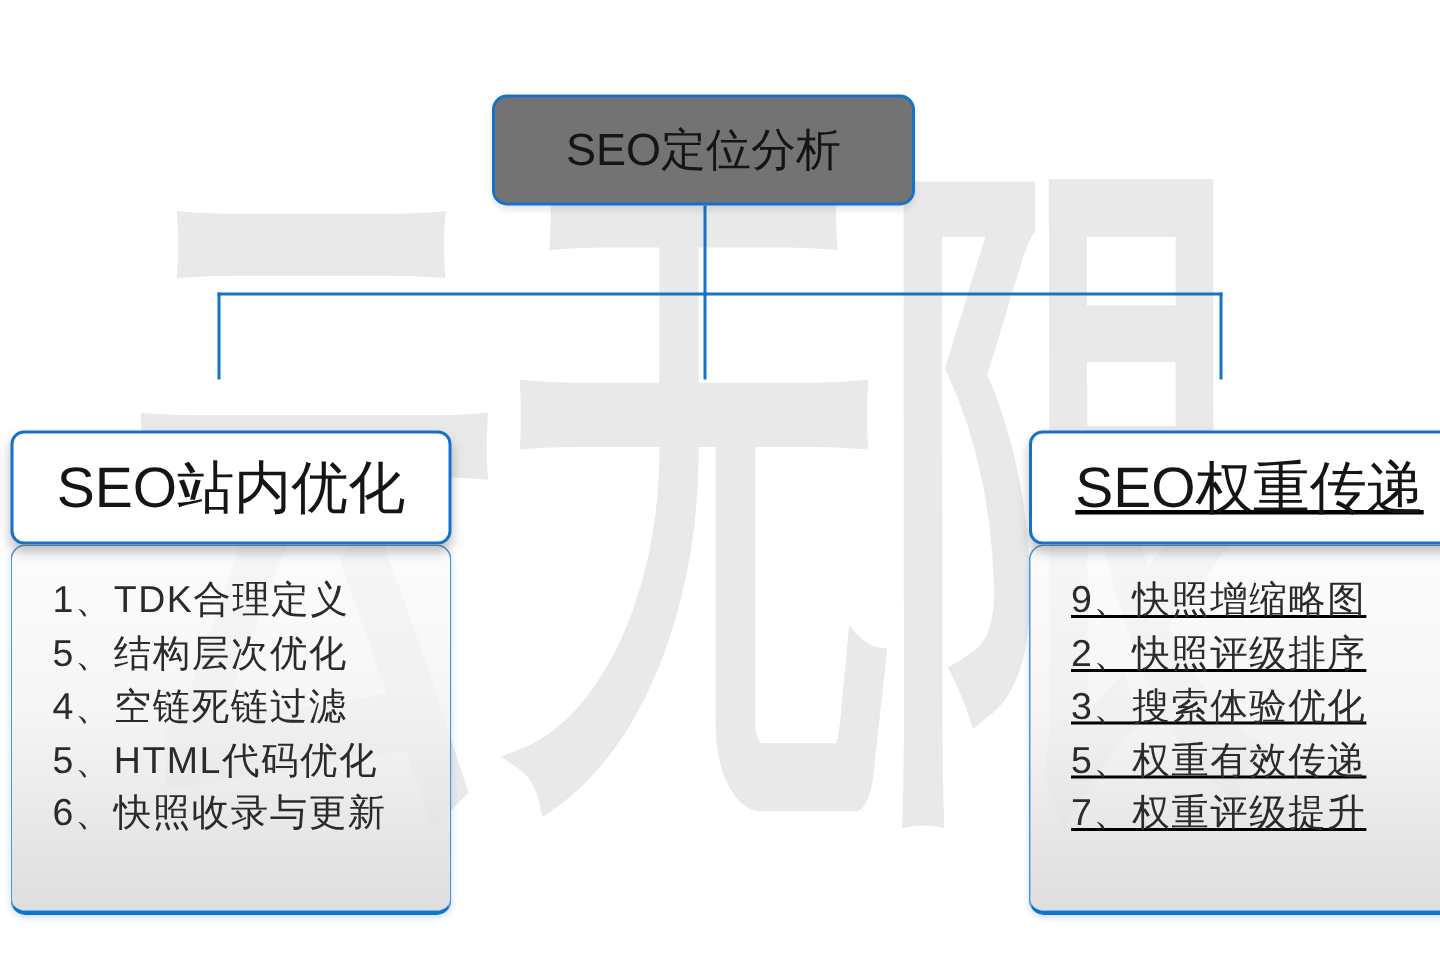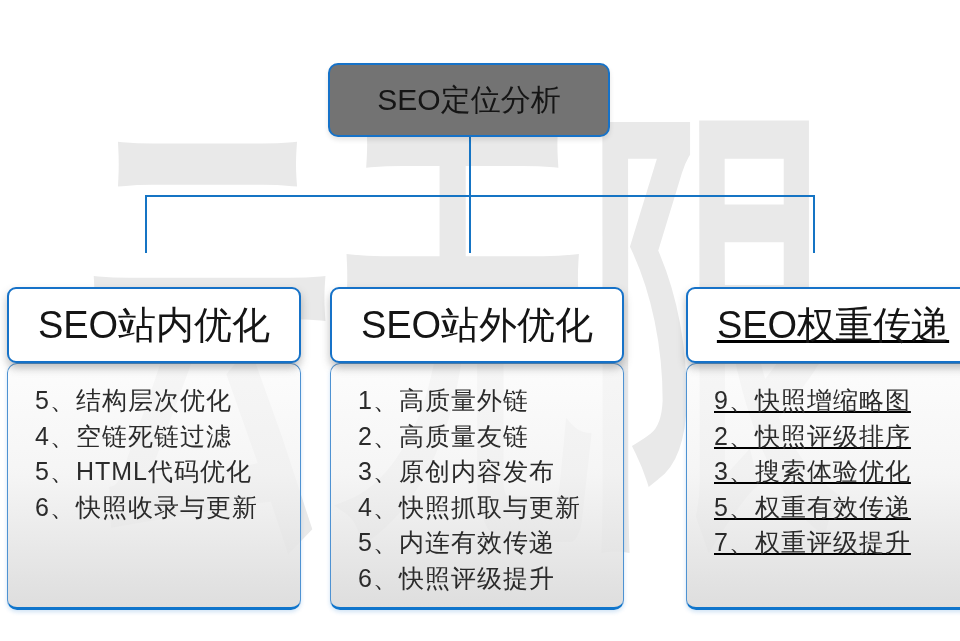--- a/index.html
+++ b/index.html
@@ -103,40 +103,28 @@
 
   <div class="root-node">
     <span>SEO定位分析</span>
   </div>
 
   <div class="column col-1">
     <div class="title-box">
       <span>SEO站内优化</span>
     </div>
     <div class="list-box">
+      <div class="list-item">1、TDK合理定义</div>
       <div class="list-item">5、结构层次优化</div>
       <div class="list-item">4、空链死链过滤</div>
       <div class="list-item">5、HTML代码优化</div>
       <div class="list-item">6、快照收录与更新</div>
     </div>
   </div>
 
-  <div class="column col-2">
-    <div class="title-box">
-      <span>SEO站外优化</span>
-    </div>
-    <div class="list-box">
-      <div class="list-item">1、高质量外链</div>
-      <div class="list-item">2、高质量友链</div>
-      <div class="list-item">3、原创内容发布</div>
-      <div class="list-item">4、快照抓取与更新</div>
-      <div class="list-item">5、内连有效传递</div>
-      <div class="list-item">6、快照评级提升</div>
-    </div>
-  </div>
 
   <div class="column col-3">
     <div class="title-box">
       <span>SEO权重传递</span>
     </div>
     <div class="list-box">
       <div class="list-item">9、快照增缩略图</div>
       <div class="list-item">2、快照评级排序</div>
       <div class="list-item">3、搜索体验优化</div>
       <div class="list-item">5、权重有效传递</div>

